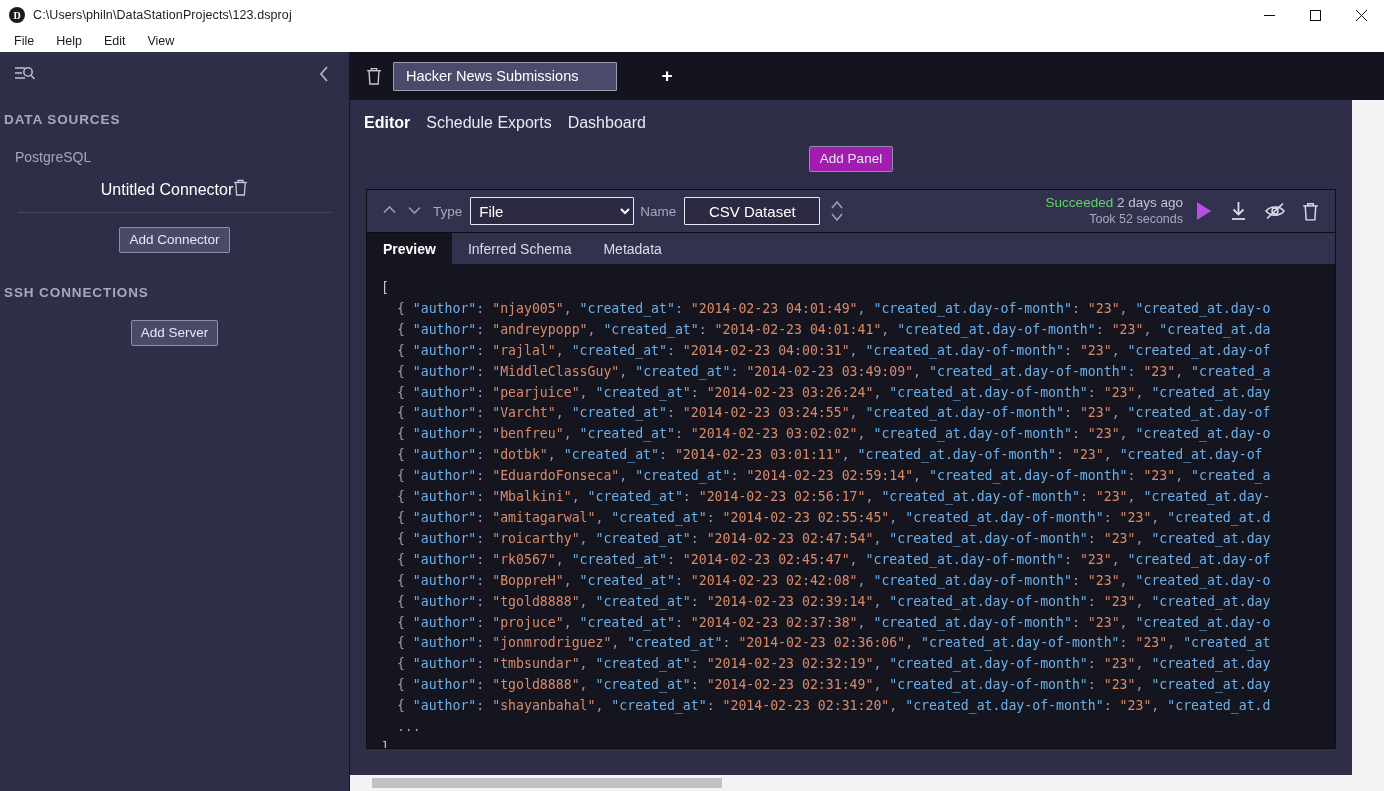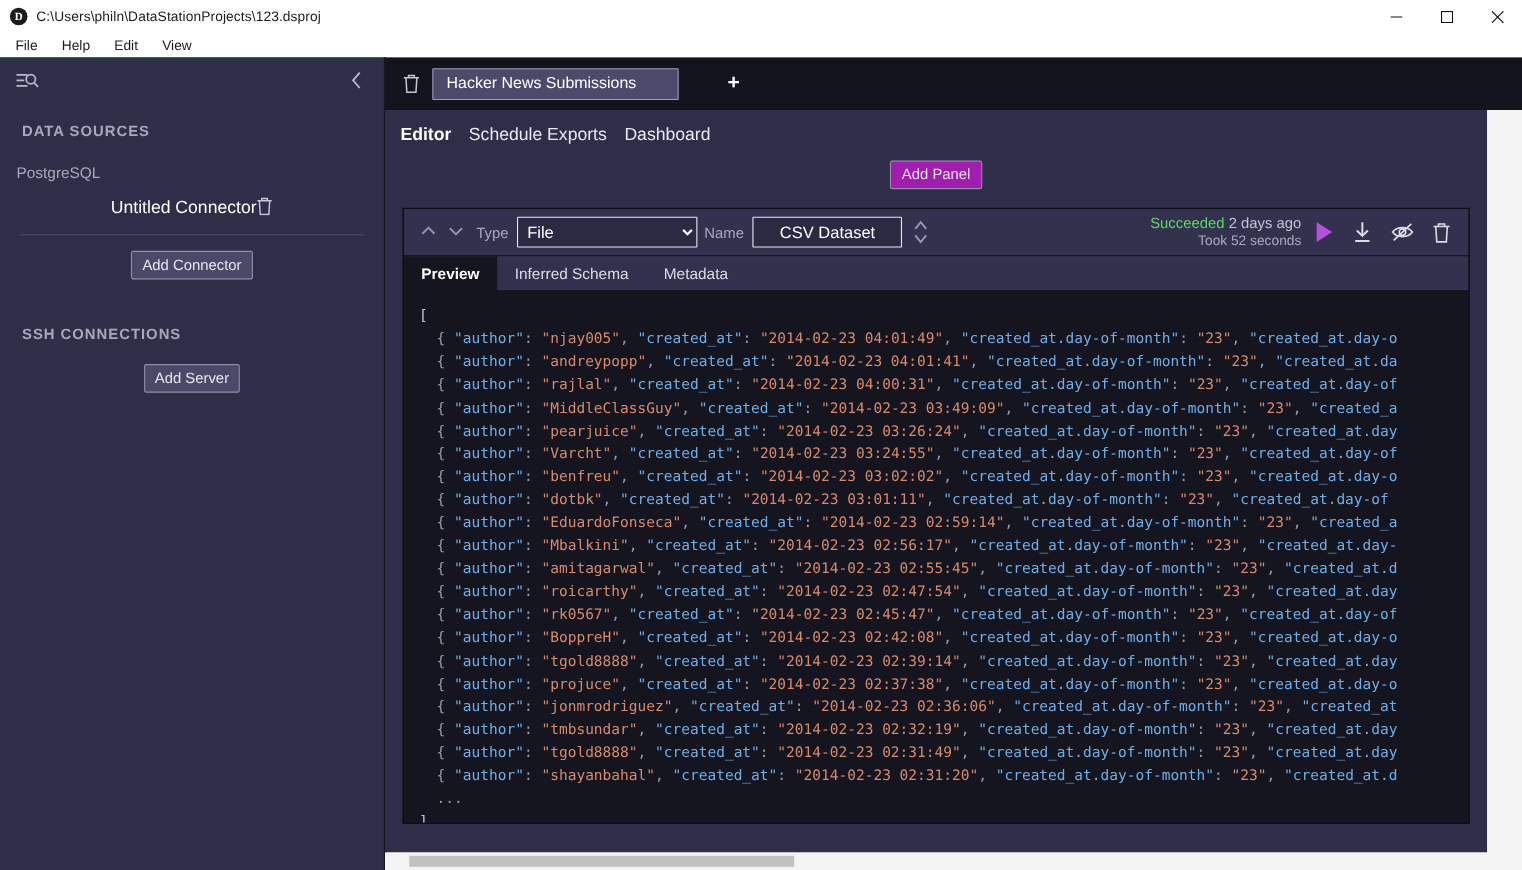--- a/index.html
+++ b/index.html
@@ -62,21 +62,21 @@
   }
   .sidebar-top {
     height: 46px; display: flex; align-items: center;
     padding: 0 14px; justify-content: space-between;
   }
   .sb-search-icon { display: block; }
   .sb-collapse { color: #b9b8c8; font-size: 16px; line-height: 1;
     padding: 2px 6px; }
   .section-title {
     font-size: 13.5px; font-weight: bold; color: #a9a8ba;
-    letter-spacing: 0.9px; padding: 0 20px; margin-top: 14px;
+    letter-spacing: 0.9px; padding: 0 4px; margin-top: 14px;
   }
   .ds-type {
     font-size: 14px; color: #a8a7b8; padding: 0 15px; margin-top: 22px;
   }
   .connector-row {
     display: flex; align-items: center; justify-content: center;
     margin: 14px 18px 0 18px; padding-bottom: 12px;
     border-bottom: 1px solid #4b4a63;
   }
   .connector-name { font-size: 16px; color: #ffffff; }
@@ -292,21 +292,21 @@
             <path d="M5 3.5 V1.5 H10 V3.5" fill="none" stroke="#c9c8d6" stroke-width="1.3"></path>
             <path d="M2.8 3.5 L3.6 16 H11.4 L12.2 3.5" fill="none" stroke="#c9c8d6" stroke-width="1.3"></path>
           </svg>
         </span>
       </div>
 
       <div class="btn-row">
         <button class="ds-btn">Add Connector</button>
       </div>
 
-      <div class="section-title" style="margin-top:42px;">SSH CONNECTIONS</div>
+      <div class="section-title" style="margin-top:32px;">SSH CONNECTIONS</div>
 
       <div class="btn-row" style="margin-top:20px;">
         <button class="ds-btn">Add Server</button>
       </div>
     </div>
 
     <div class="rightcol">
       <div class="vert-divider"></div>
 
       <div class="tabstrip">

